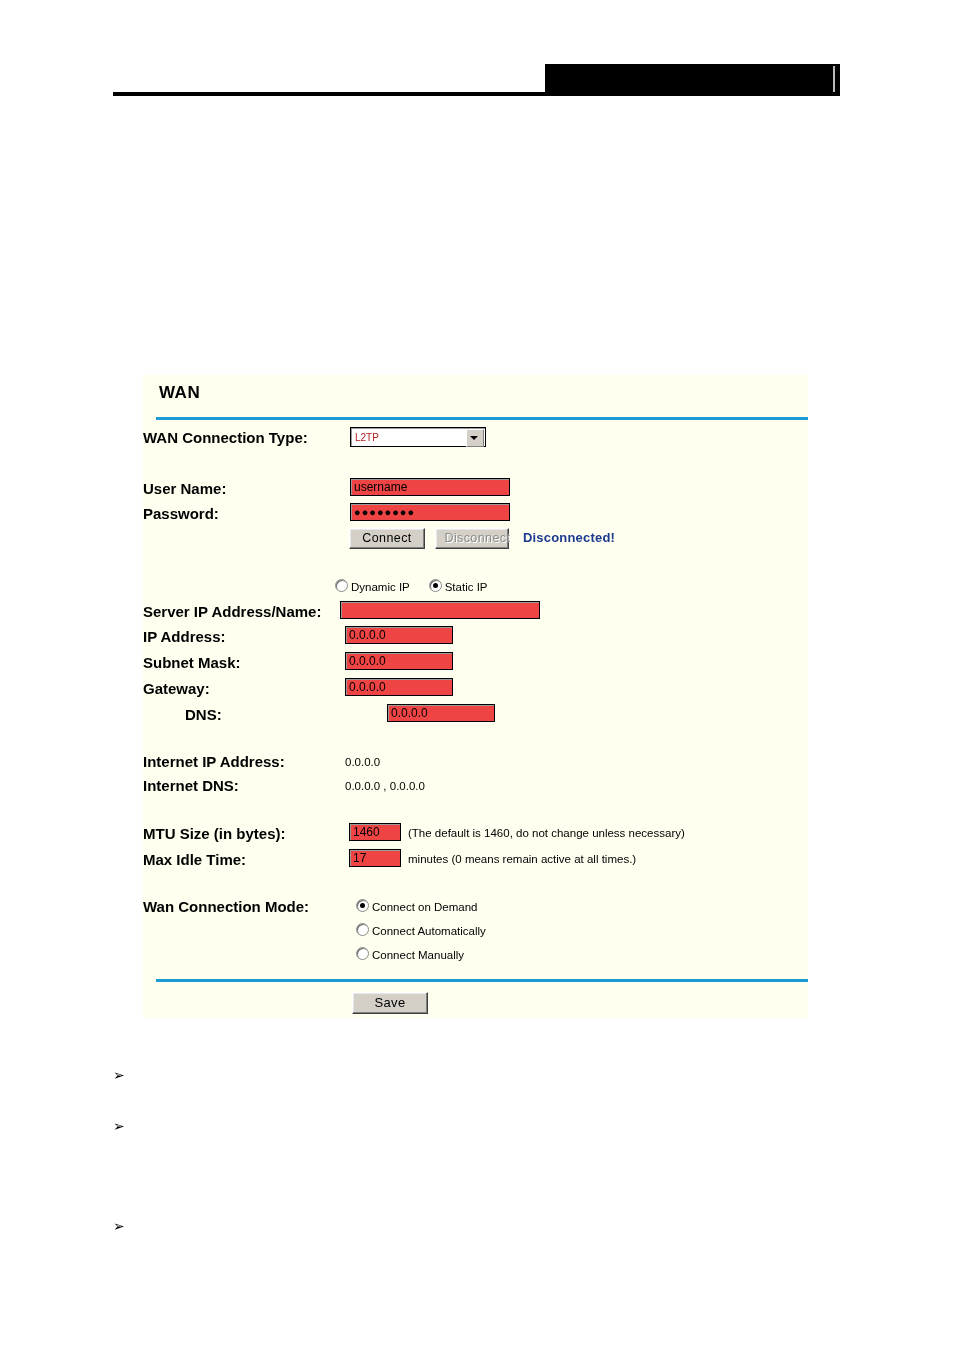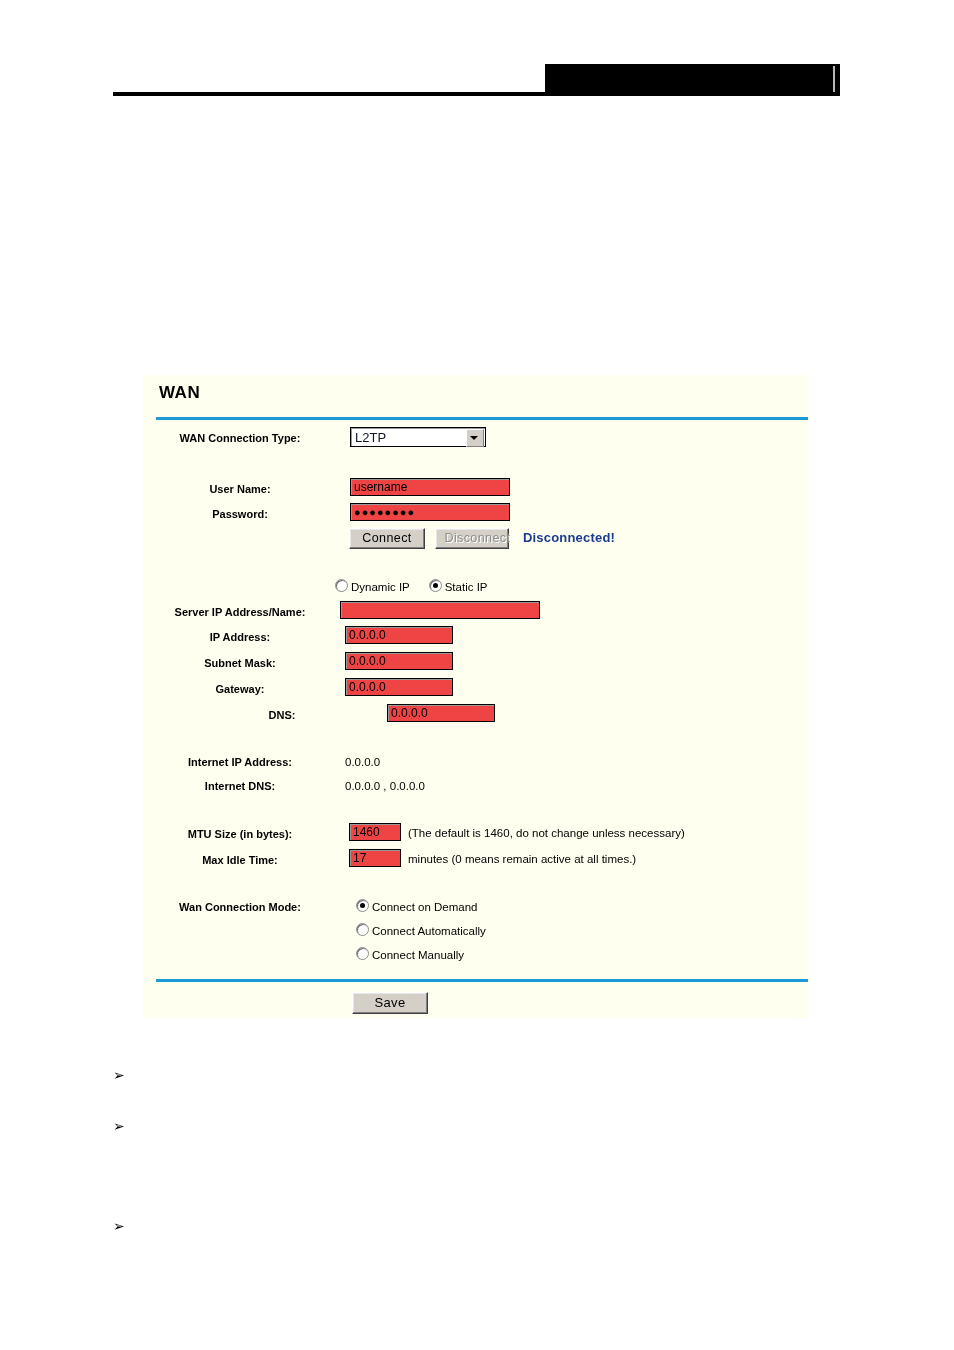--- a/index.html
+++ b/index.html
@@ -81,22 +81,22 @@
   .row {
     position: absolute;
     left: 0;
     width: 665px;
     height: 22px;
   }
   .lbl {
     position: absolute;
     left: 0;
     width: 194px;
-    text-align: center;
-    font-size: 11px;
+    text-align: left;
+    font-size: 15px;
     font-weight: bold;
     color: #000000;
     line-height: 22px;
     font-family: "Liberation Sans", sans-serif;
     white-space: nowrap;
   }
   .field-area {
     position: absolute;
     left: 202px;
     top: 0;
@@ -138,23 +138,23 @@
     height: 20px;
     background: #ffffff;
     border: 1px solid #000000;
     box-shadow: inset 1px 1px 0 #9a9a9a;
     display: inline-block;
   }
   .tselect .sel-text {
     position: absolute;
     left: 4px;
     top: 1px;
-    font-size: 13px;
+    font-size: 10px;
     line-height: 17px;
-    color: #0f172a;
+    color: #b91c1c;
     font-family: "Liberation Sans", sans-serif;
     text-align: center;
   }
   .tselect .sel-btn {
     position: absolute;
     right: 1px;
     top: 1px;
     width: 16px;
     height: 16px;
     background: #d4d0c8;

